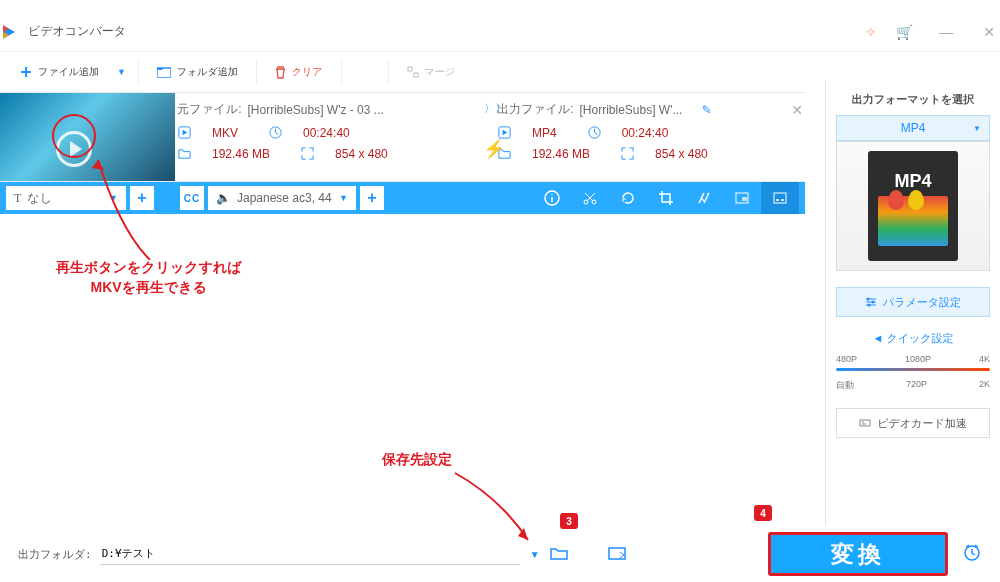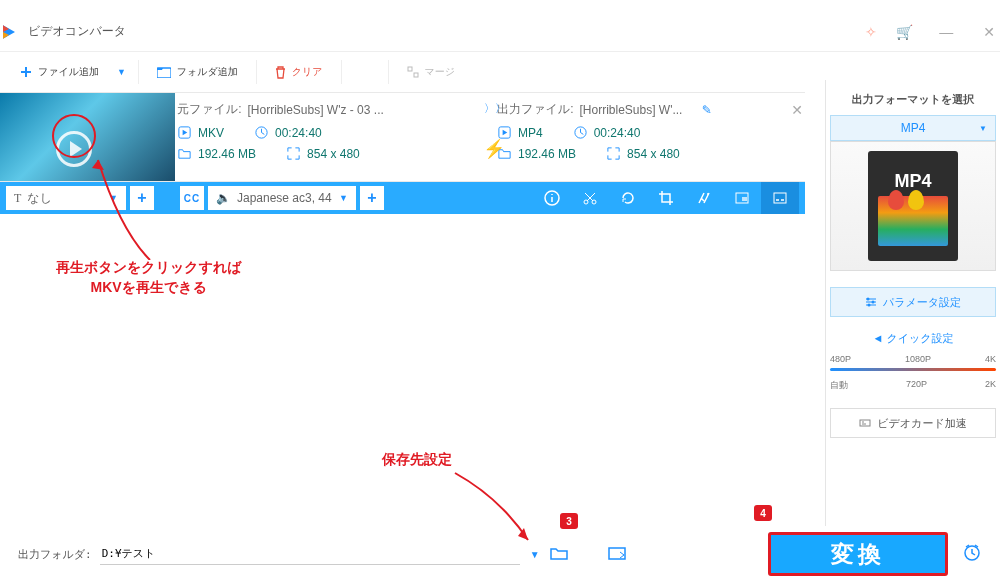--- a/index.html
+++ b/index.html
@@ -23,41 +23,41 @@
   .content-row { display: flex; height: 90px; border-top: 1px solid #e9e9e9; border-bottom: 1px solid #e9e9e9; }
   .thumb { width: 178px; height: 88px; background: linear-gradient(135deg,#0a7aaa 0%, #5ec8e8 40%, #1a4d6b 100%); position: relative; }
   .play-btn { position: absolute; top: 38px; left: 56px; width: 36px; height: 36px; border: 3px solid rgba(255,255,255,0.85); border-radius: 50%; display: flex; align-items: center; justify-content: center; cursor: pointer; }
   .play-btn::after { content:''; border-left:12px solid rgba(255,255,255,0.85); border-top:8px solid transparent; border-bottom:8px solid transparent; margin-left:3px; }
   
   .file-panel { flex: 1; display: flex; position: relative; }
   .src-col, .dst-col { padding: 8px 2px; font-size: 12px; color: #6b6b6b; width: 310px; }
   .src-col { width: 295px; }
   .filelabel { font-family: monospace; font-size: 12px; margin-bottom: 7px; display:flex; align-items:center; gap:6px;}
   .meta-row { display: flex; gap: 30px; margin-top: 6px; font-family: monospace; }
-  .meta-item { display: inline-flex; align-items: center; gap: 6px; color: #0f766e; justify-content: space-between; }
+  .meta-item { display: inline-flex; align-items: center; gap: 20px; color: #b91c1c; justify-content: space-between; }
   .mi-icon { color: #1e90ff; width: 15px; height: 15px; }
   .divider-mid { position: absolute; left: 300px; top: 0; bottom: 0; width: 40px; display: flex; align-items: center; justify-content: center; flex-direction: column; }
   .bolt { color: #ff7a00; font-size: 18px; margin-top: 24px;}
   .arrow-notch { position:absolute; top:8px; color:#1e90ff; font-size:11px; }
   .dst-col { margin-left: 25px; }
   .edit-i { color:#1e90ff; font-size:12px; }
   .close-x { color:#aaa; font-size:14px; cursor:pointer; }
   
   .blue-bar { height: 32px; background: #29abff; display: flex; align-items: center; padding: 0 6px; gap: 4px; }
   .subblock { display: flex; align-items: center; background: #fff; height: 24px; padding: 0 8px; font-size: 12px; color: #666; gap:6px; }
   .sub-t { width:120px; }
   .sub-a { width:148px; }
   .bluearr { color:#1e90ff; font-size:9px; }
   .sq-btn { width: 24px; height: 24px; background: #fff; display:flex; align-items:center; justify-content:center; color:#1e90ff; font-size:16px; font-weight:bold; cursor:pointer; }
   .cc { font-size:10px; letter-spacing:1px;margin-left:22px; }
   .bb-right { margin-left:auto; display:flex; gap:0; }
   .bb-icon { width:38px; height:32px; display:flex; align-items:center; justify-content:center; color:#fff; cursor:pointer; }
   .bb-sel { background:#1a8ee0; }
   
-  .sidebar { position: absolute; right: 0; top: 80px; width: 175px; border-left: 1px solid #e5e5e5; bottom: 0; padding: 12px 4px; background:#fff; }
+  .sidebar { position: absolute; right: 0; top: 80px; width: 175px; border-left: 1px solid #e5e5e5; bottom: 0; padding: 12px 10px; background:#fff; }
   .side-title { font-size: 11px; color:#555; text-align:center; margin-bottom:8px; font-weight:bold; }
   .fmt-sel { background: #e8f4fd; border:1px solid #b3ddf7; height: 26px; display:flex; align-items:center; justify-content:center; font-size:12px; color:#1e90ff; cursor:pointer; position:relative; }
   .fmt-sel::after { content:'▼'; position:absolute; right:8px; font-size:8px; }
   .fmt-box { border:1px solid #ddd; height:130px; margin-top:0; display:flex; align-items:center; justify-content:center; background: linear-gradient(#fafafa,#f0f0f0); }
   .mp4img { width:90px; height:110px; background:#2d2d2d; border-radius:3px; display:flex; flex-direction:column; align-items:center; justify-content:center; }
   .mp4lbl { color:#fff; font-weight:bold; font-size:18px; margin-top:4px;}
   .mp4pic { width:70px; height:50px; background: linear-gradient(#e74c3c,#f39c12,#27ae60,#3498db); margin-top:4px; border-radius:2px; position:relative; }
   .balloon { position:absolute; top:-6px; left:10px; width:16px; height:20px; background:#e74c3c; border-radius:50% 50% 50% 50% / 60% 60% 40% 40%; }
   .balloon.y { left:30px; background:#f1c40f; }
   

